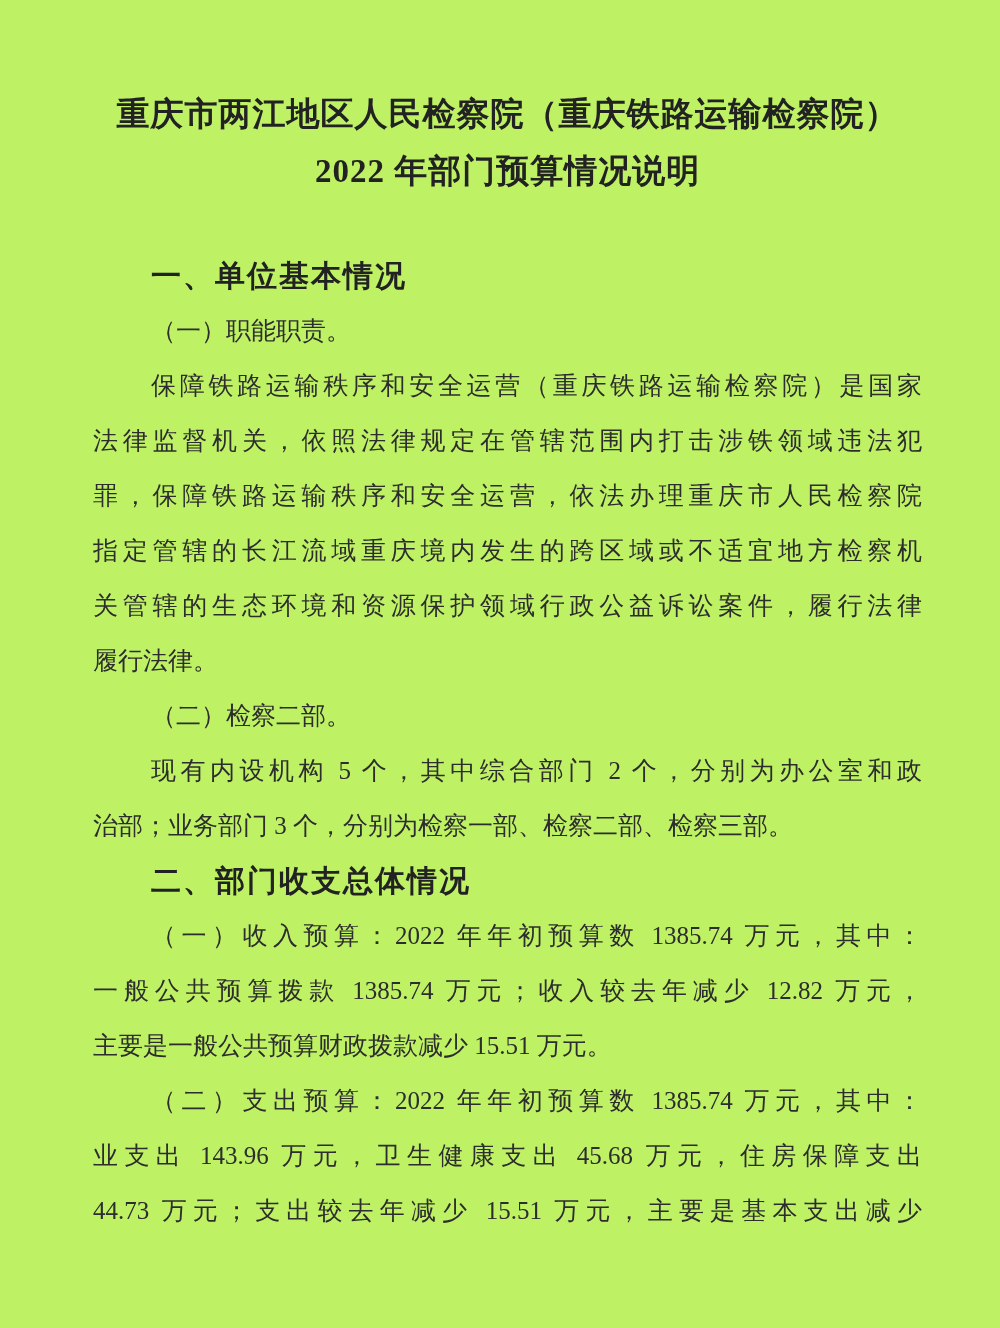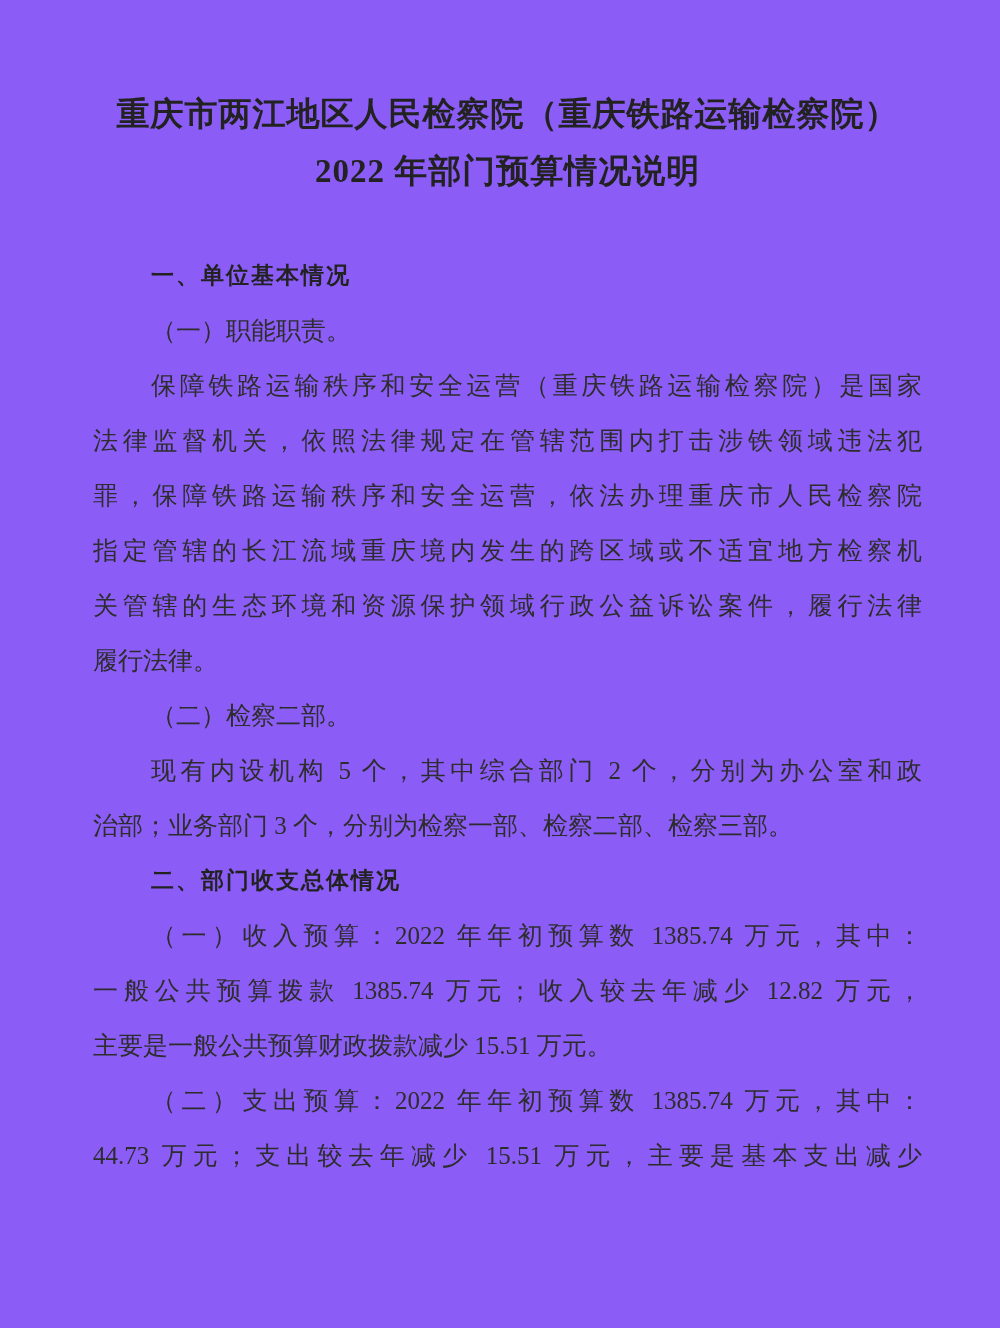--- a/index.html
+++ b/index.html
@@ -4,21 +4,21 @@
 <style>
   html, body {
     margin: 0;
     padding: 0;
     background: #ffffff;
   }
   .page {
     position: relative;
     width: 1000px;
     height: 1328px;
-    background: #8b5cf6;
+    background: #bef264;
     box-sizing: border-box;
     padding: 86px 78px 0 93px;
     color: #2d2d2d;
     font-family: "Liberation Serif", "DejaVu Serif", serif;
     overflow: hidden;
   }
   .title-block {
     margin: 0;
     padding: 0;
   }
@@ -48,21 +48,21 @@
     text-align-last: justify;
   }
   
   .line.indent {
     text-indent: 58px;
   }
   
   .line.heading {
     font-family: "Liberation Sans", "DejaVu Sans", sans-serif;
     font-weight: bold;
-    font-size: 23px;
+    font-size: 30px;
     color: #222222;
     letter-spacing: 2px;
   }
 </style>
 </head>
 <body>
 
 <div class="page">
 
   <div class="title-block">
@@ -80,16 +80,17 @@
     <div class="line j">关管辖的生态环境和资源保护领域行政公益诉讼案件，履行法律</div>
     <div class="line">履行法律。</div>
     <div class="line indent">（二）检察二部。</div>
     <div class="line j indent">现有内设机构 5 个，其中综合部门 2 个，分别为办公室和政</div>
     <div class="line">治部；业务部门 3 个，分别为检察一部、检察二部、检察三部。</div>
     <div class="line heading indent">二、部门收支总体情况</div>
     <div class="line j indent">（一）收入预算：2022 年年初预算数 1385.74 万元，其中：</div>
     <div class="line j">一般公共预算拨款 1385.74 万元；收入较去年减少 12.82 万元，</div>
     <div class="line">主要是一般公共预算财政拨款减少 15.51 万元。</div>
     <div class="line j indent">（二）支出预算：2022 年年初预算数 1385.74 万元，其中：</div>
+    <div class="line j">业支出 143.96 万元，卫生健康支出 45.68 万元，住房保障支出</div>
     <div class="line j">44.73 万元；支出较去年减少 15.51 万元，主要是基本支出减少</div>
   </div>
 
 </div>
 
 </body></html>

